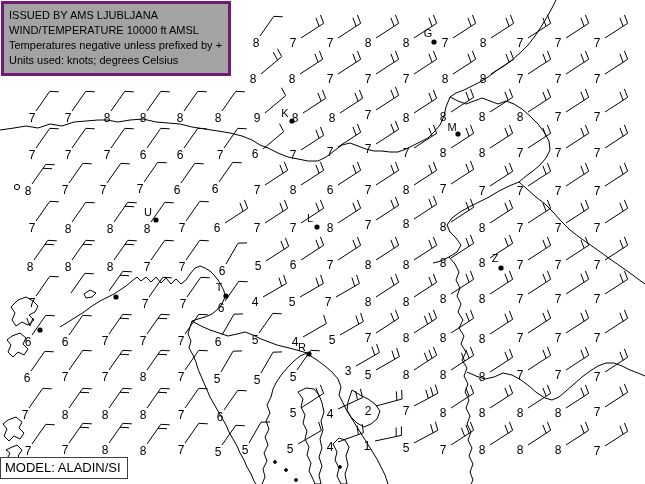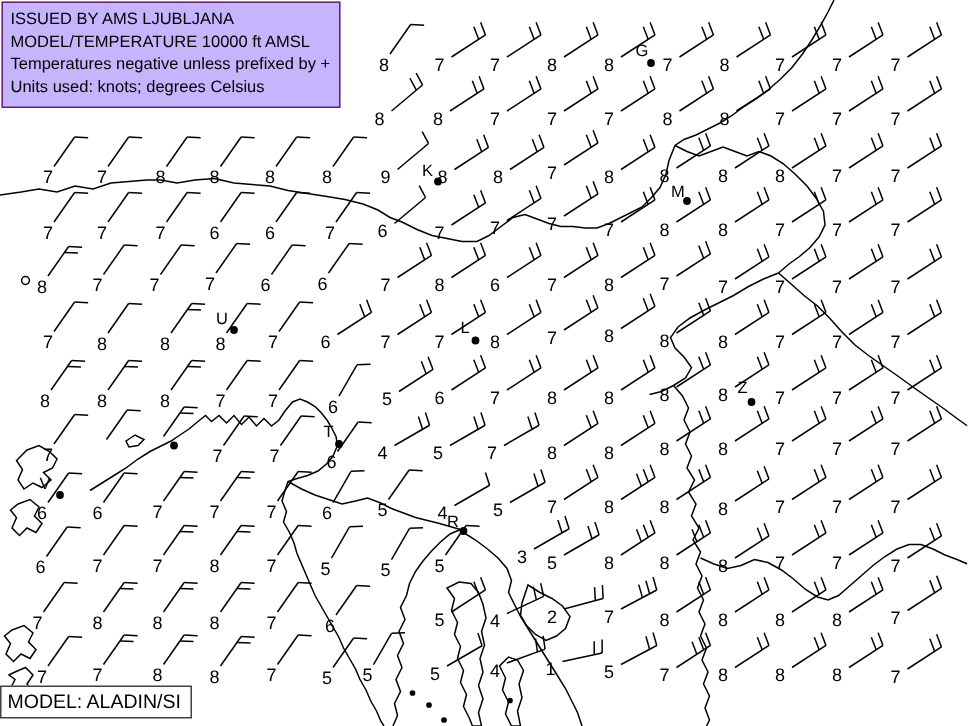--- a/index.html
+++ b/index.html
@@ -1,19 +1,19 @@
 <!DOCTYPE html>
 <html><head>
 <meta charset="utf-8">
 <style>
   html,body{margin:0;padding:0;background:#fff;}
   #stage{position:relative;width:645px;height:484px;background:#fff;overflow:hidden;
          font-family:"Liberation Sans",sans-serif;}
   #map-svg{position:absolute;left:0;top:0;}
-  .info-box{position:absolute;left:1px;top:1px;background:#c4b5fd;border:1px solid #701a75;
+  .info-box{position:absolute;left:1px;top:1px;background:#a3a3a3;border:3px solid #701a75;
             padding:4px 6px 5px 5px;font-size:11px;line-height:15px;color:#000;z-index:5;}
   .info-box .b{font-weight:normal;}
   .model-box{position:absolute;left:0px;top:457px;background:#fff;border:1px solid #404040;
              padding:2px 6px 3px 4px;font-size:13px;color:#000;z-index:5;}
   text{font-family:"Liberation Sans",sans-serif;fill:#000;}
 </style>
 </head>
 <body>
 
 <div id="stage">
@@ -1109,21 +1109,21 @@
           <text x="30" y="326" text-anchor="middle" font-size="11">V</text>
         </g>
         <g>
           <circle cx="116" cy="297" r="2.6" fill="#000"></circle>
         </g>
       </g>
   </svg>
 
   <div class="info-box">
     <div>ISSUED BY AMS LJUBLJANA</div>
-    <div><span>MODEL/TEMPERATURE </span><span class="b">10000 ft AMSL</span></div>
+    <div><span>WIND/TEMPERATURE </span><span class="b">10000 ft AMSL</span></div>
     <div>Temperatures negative unless prefixed by +</div>
     <div>Units used: knots; degrees Celsius</div>
   </div>
 
   <div class="model-box">
     <span>MODEL: ALADIN/SI</span>
   </div>
 
 </div>
 

